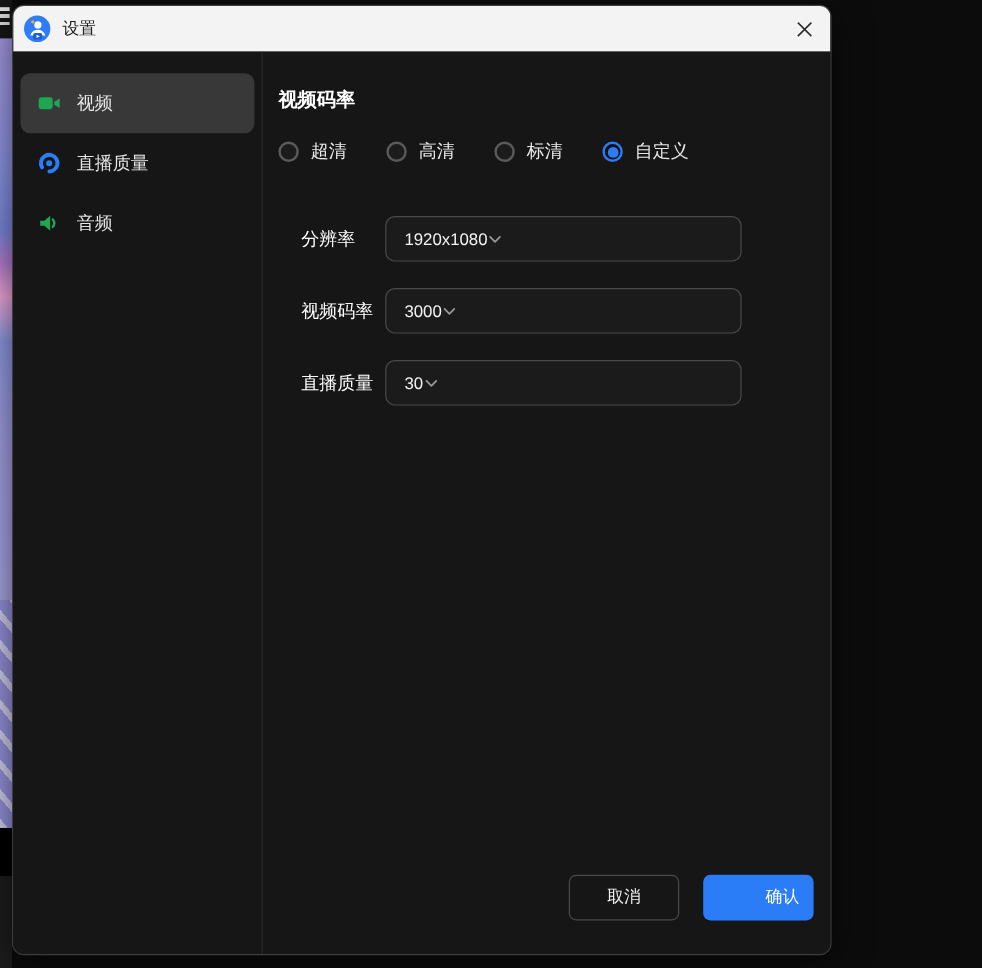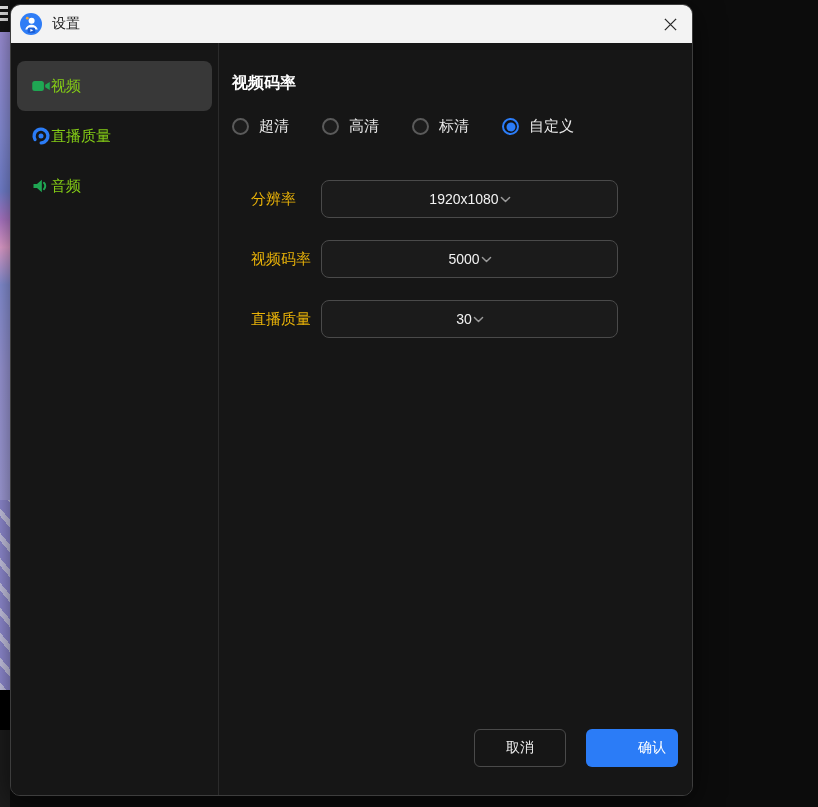--- a/index.html
+++ b/index.html
@@ -40,21 +40,21 @@
     align-items:center; justify-content:center; cursor:pointer;
   }
   .close-btn svg { width:15px; height:15px; }
 
   .dlg-body { flex:1; display:flex; min-height:0; background:#161616; }
 
   
   .sidebar { width:208px; flex:0 0 auto; border-right:1px solid #2b2b2b; padding:18px 6px 0 6px; }
   .side-item {
     height:50px; border-radius:8px; display:flex; align-items:center;
-    padding-left:14px; cursor:pointer; color:#84cc16; font-size:15px;
+    gap:13px; padding-left:14px; cursor:pointer; color:#e5e5e5; font-size:15px;
   }
   .side-item.selected { background:#383838; }
   .side-icon { width:20px; height:20px; display:flex; align-items:center; justify-content:center; }
 
   
   .content { flex:1; position:relative; padding:30px 14px 0 13px; }
   .section-title { font-size:16px; font-weight:bold; color:#ffffff; }
 
   .radio-row { margin-top:23px; display:flex; align-items:flex-start; gap:33px; }
   .radio-opt { display:flex; align-items:center; gap:10px; cursor:pointer; }
@@ -64,25 +64,25 @@
   }
   .radio-opt.selected .radio-circle { border-color:#2b7cf7; background:#111; }
   .radio-opt.selected .radio-circle::after {
     content:""; position:absolute; left:50%; top:50%; width:9px; height:9px;
     border-radius:50%; background:#2b7cf7; transform:translate(-50%,-50%);
   }
   .radio-label { font-size:15px; color:#e9e9e9; }
 
   .form { margin-top:44px; }
   .form-row { display:flex; align-items:center; margin-bottom:22px; }
-  .form-label { width:89px; padding-left:19px; font-size:15px; color:#eab308; flex:0 0 auto; }
+  .form-label { width:89px; padding-left:19px; font-size:15px; color:#ffffff; flex:0 0 auto; }
   .select-box {
     width:297px; height:38px; background:#1b1b1b;
     border:1px solid #4a4a4a; border-radius:8px;
-    display:flex; align-items:center; justify-content:center;
+    display:flex; align-items:center; justify-content:flex-start;
     padding:0 13px 0 15px; cursor:pointer;
   }
   .select-value { font-size:14px; color:#f2f2f2; }
   .chevron svg { width:13px; height:13px; display:block; }
 
   
   .footer-btns { position:absolute; right:14px; bottom:28px; display:flex; gap:20px; }
   .btn {
     width:92px; height:38px; border-radius:6px; font-size:14px;
     display:flex; align-items:center; justify-content:center; cursor:pointer;
@@ -185,21 +185,21 @@
             <span class="chevron">
               <svg viewBox="0 0 16 16">
                   <path d="M3 5.5l5 5 5-5" stroke="#9a9a9a" stroke-width="1.8" fill="none" stroke-linecap="round" stroke-linejoin="round"></path>
                 </svg>
             </span>
           </div>
         </div>
         <div class="form-row">
           <span class="form-label">视频码率</span>
           <div class="select-box">
-            <span class="select-value">5000</span>
+            <span class="select-value">3000</span>
             <span class="chevron">
               <svg viewBox="0 0 16 16">
                   <path d="M3 5.5l5 5 5-5" stroke="#9a9a9a" stroke-width="1.8" fill="none" stroke-linecap="round" stroke-linejoin="round"></path>
                 </svg>
             </span>
           </div>
         </div>
         <div class="form-row">
           <span class="form-label">直播质量</span>
           <div class="select-box">

